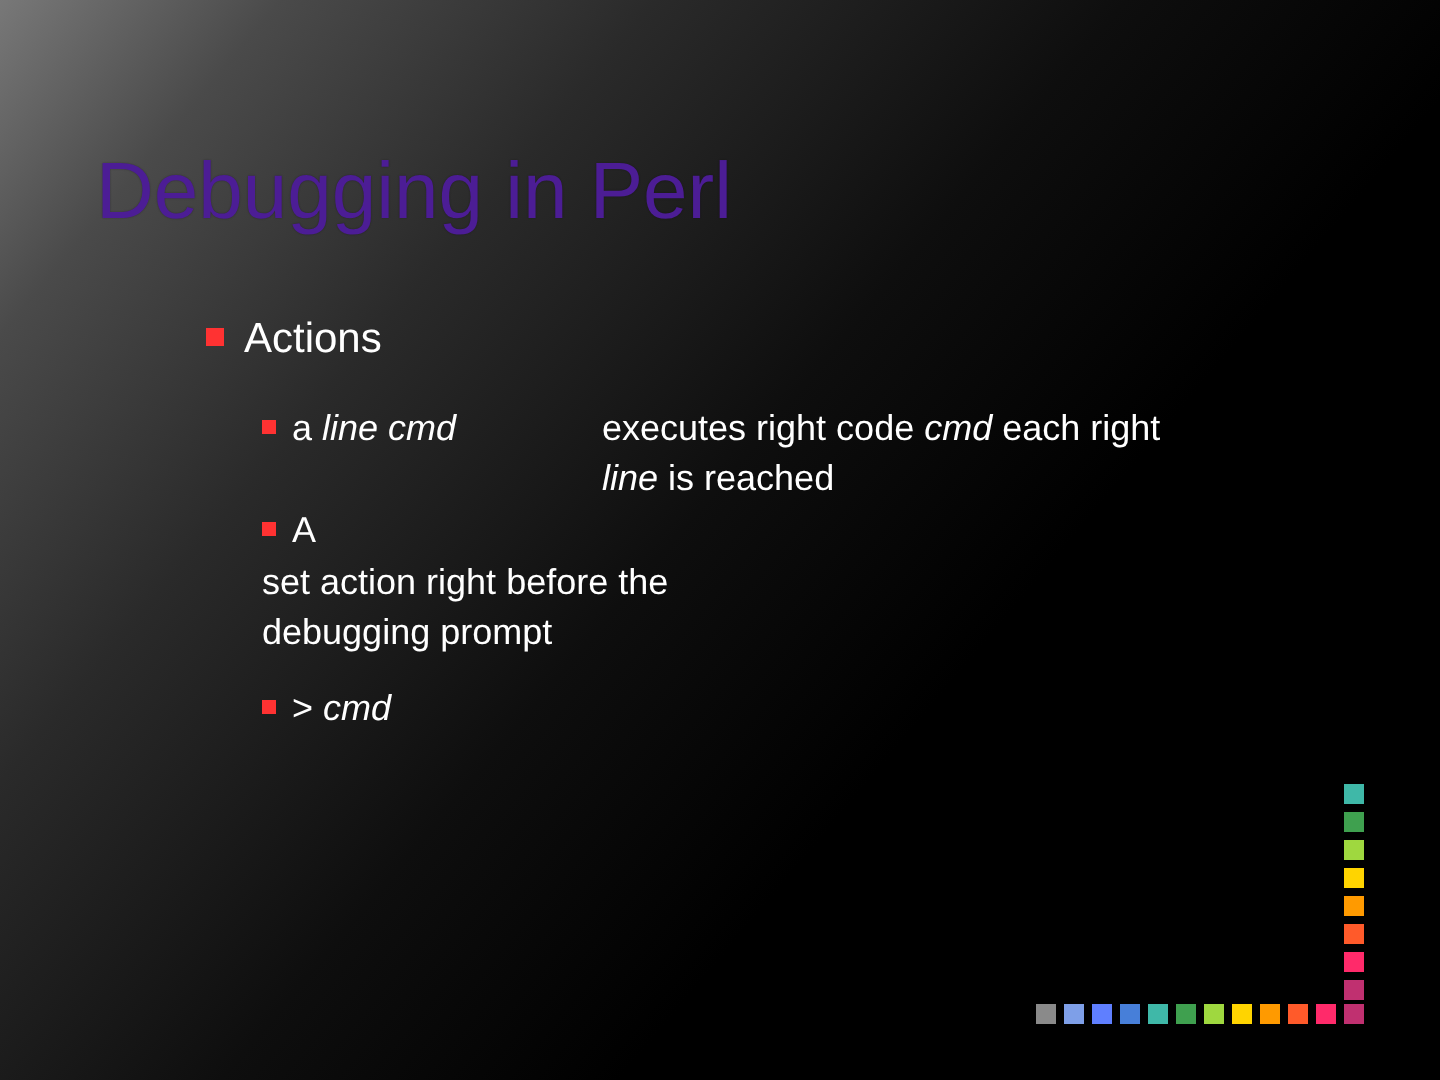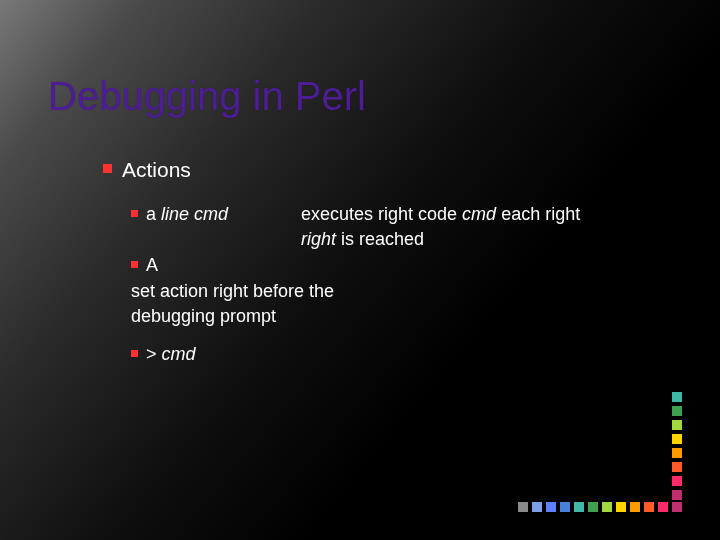--- a/index.html
+++ b/index.html
@@ -94,21 +94,21 @@
   <div class="items">
 
     <div class="cmd-row">
       <div class="cmd-cell">
         <div class="bullet sm"></div>
         <div>
           <span>a </span><span class="italic">line cmd</span>
         </div>
       </div>
       <div class="desc-cell">
-        <span>executes right code </span><span class="italic">cmd</span><span> each right </span><span class="italic">right</span><span> is reached</span>
+        <span>executes right code </span><span class="italic">cmd</span><span> each right </span><span class="italic">line</span><span> is reached</span>
       </div>
     </div>
 
     <div class="cmd-row">
       <div class="cmd-cell">
         <div class="bullet sm"></div>
         <div>
           <span>A</span><span class="italic"></span>
         </div>
       </div>

